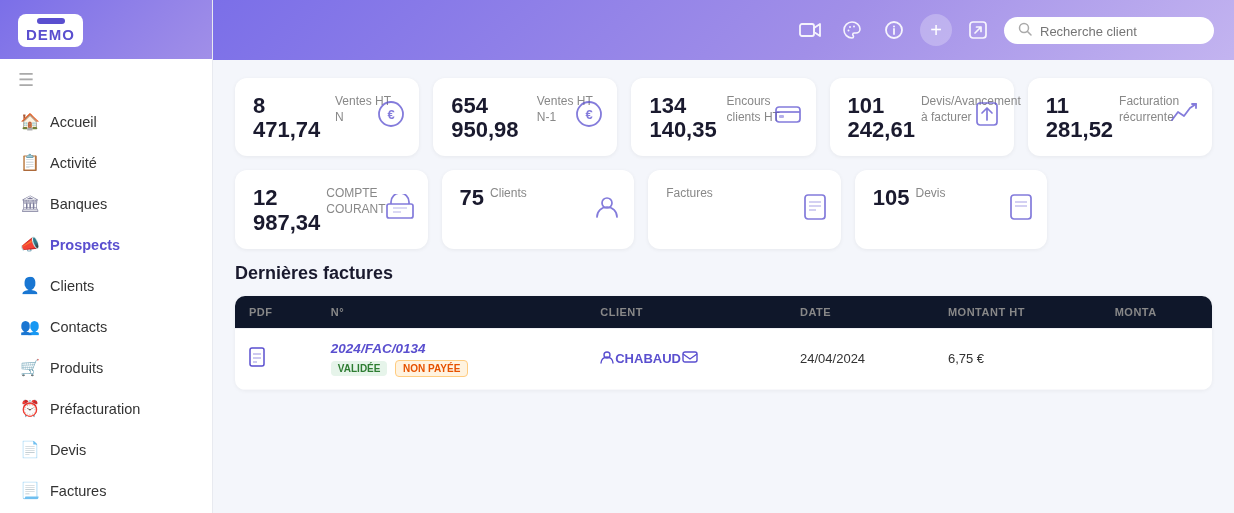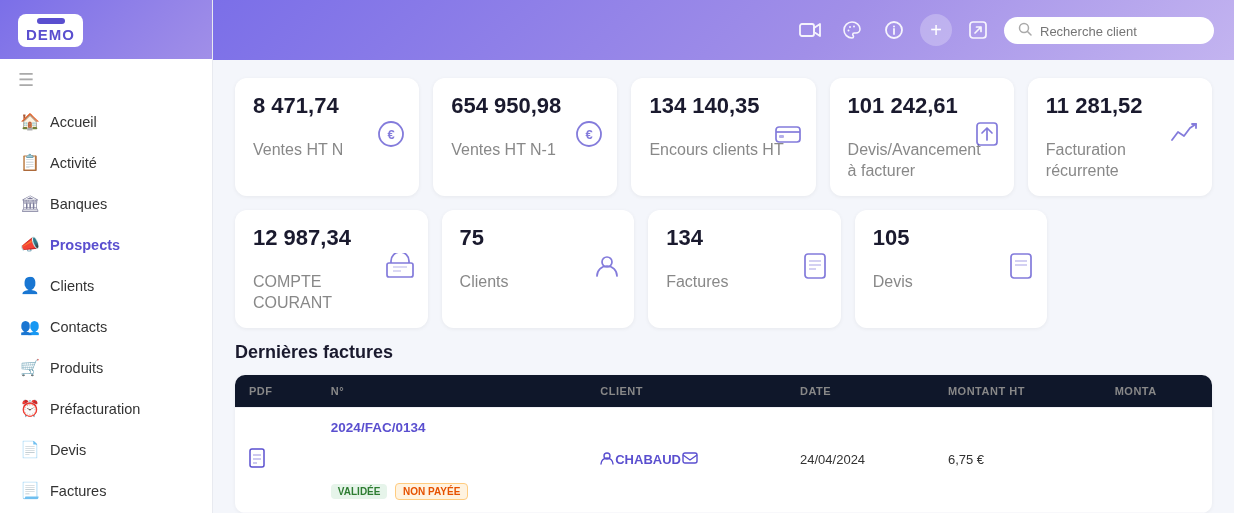--- a/index.html
+++ b/index.html
@@ -141,33 +141,32 @@
       gap: 14px;
       margin-bottom: 14px;
     }
     .kpi-card {
       background: #fff;
       border-radius: 12px;
       padding: 16px 24px 14px 18px;
       flex: 1;
       min-width: 0;
       display: flex;
-      flex-direction: column;
-      gap: 22px;
+      gap: 6px;
       box-shadow: 0 1px 4px rgba(0,0,0,0.06);
       position: relative;
     }
     .kpi-value {
       font-size: 22px;
       font-weight: 800;
       color: #1a1a2e;
       line-height: 1.1;
     }
     .kpi-label {
-      font-size: 16px;
+      font-size: 12px;
       color: #888;
       line-height: 1.3;
     }
     .kpi-icon {
       position: absolute;
       right: 14px;
       top: 50%;
       transform: translateY(-50%);
       color: #5a4fcf;
       font-size: 22px;
@@ -201,29 +200,28 @@
       border-bottom: 1px solid #f0f0f5;
       letter-spacing: 0.5px;
     }
     .invoice-table td {
       padding: 12px 14px;
       font-size: 13px;
       color: #333;
       border-bottom: 1px solid #f8f8fb;
       vertical-align: middle;
     }
-    .invoice-link { color: #5a4fcf; font-weight: 700; text-decoration: none; font-size: 13.5px; }
+    .invoice-link { color: #5a4fcf; font-weight: 700; text-decoration: none; font-size: 13.5px; font-style: italic; }
     .badge {
       display: inline-block;
       font-size: 10px;
       font-weight: 700;
       border-radius: 4px;
       padding: 2px 7px;
       margin-right: 4px;
-      margin-top: 44px;
     }
     .badge-validee { background: #e6f4ea; color: #2e7d32; }
     .badge-non-payee { background: #fff3e0; color: #e65100; border: 1px solid #ffcc80; }
     .client-name { color: #5a4fcf; font-weight: 700; }
     .client-cell { display: flex; align-items: center; gap: 1px; }
     .pdf-icon { color: #5a4fcf; font-size: 16px; }
   </style>
 </head>
 <body>
 
@@ -391,21 +389,20 @@
         <div class="kpi-value">75</div>
         <div class="kpi-label">Clients</div>
         <div class="kpi-icon">
           <svg width="26" height="26" viewBox="0 0 26 26" fill="none">
               <circle cx="13" cy="9" r="5" stroke="#5a4fcf" stroke-width="1.7" fill="none"></circle>
               <path d="M3 23c0-5.52 4.48-10 10-10s10 4.48 10 10" stroke="#5a4fcf" stroke-width="1.7" fill="none" stroke-linecap="round"></path>
             </svg>
         </div>
       </div>
       <div class="kpi-card">
-        <div class="kpi-value">134</div>
         <div class="kpi-label">Factures</div>
         <div class="kpi-icon">
           <svg width="24" height="28" viewBox="0 0 24 28" fill="none">
               <rect x="2" y="2" width="20" height="24" rx="3" stroke="#5a4fcf" stroke-width="1.7" fill="none"></rect>
               <line x1="6" y1="9" x2="18" y2="9" stroke="#5a4fcf" stroke-width="1.4" opacity="0.5"></line>
               <line x1="6" y1="13" x2="18" y2="13" stroke="#5a4fcf" stroke-width="1.4" opacity="0.5"></line>
               <line x1="6" y1="17" x2="13" y2="17" stroke="#5a4fcf" stroke-width="1.4" opacity="0.5"></line>
             </svg>
         </div>
       </div>

